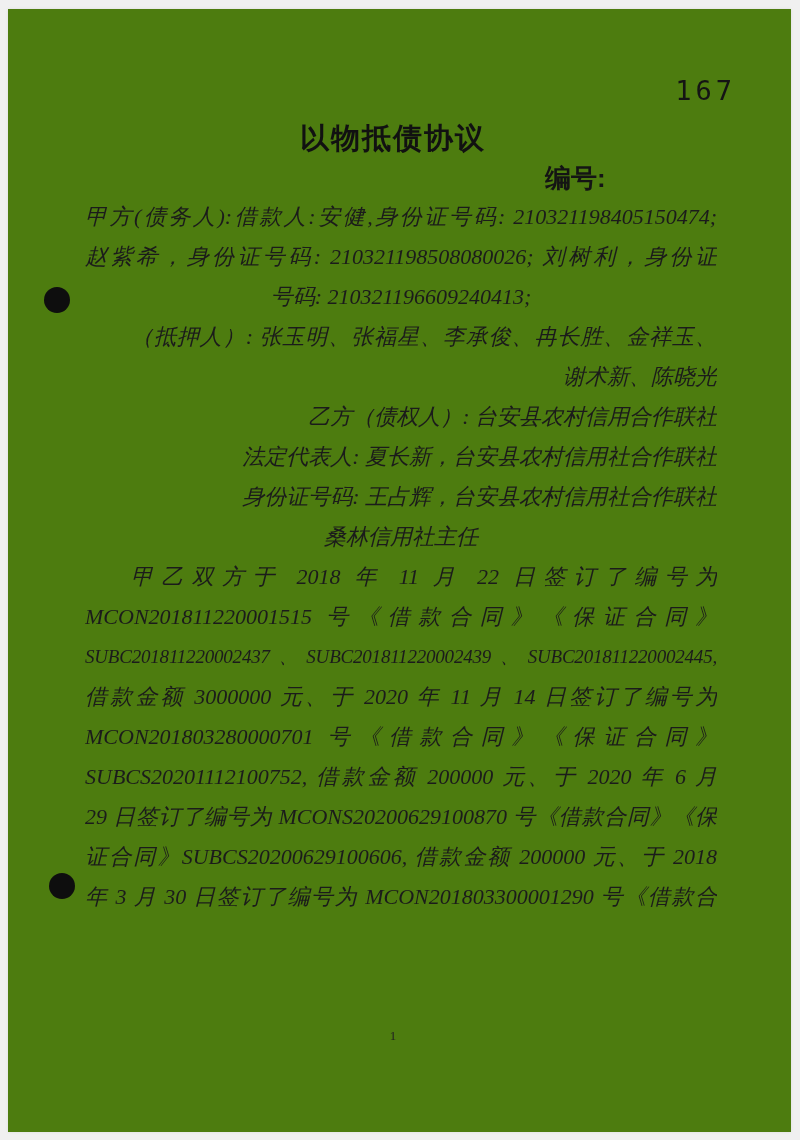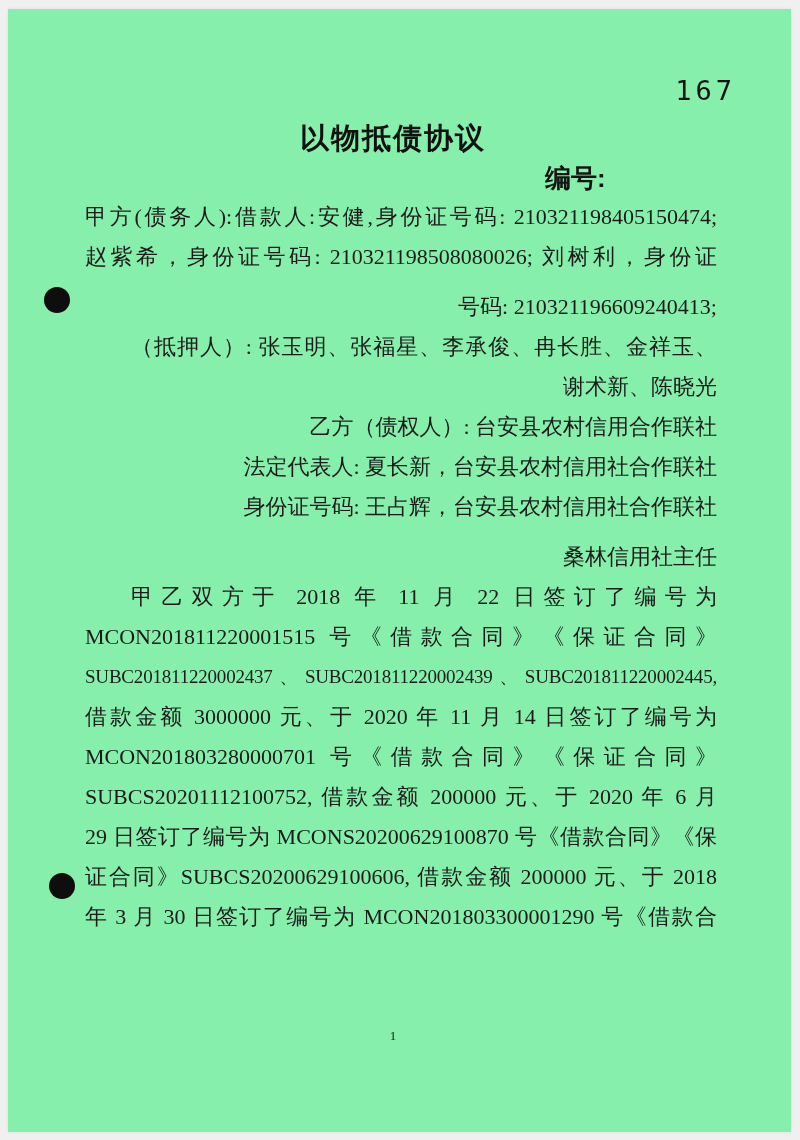--- a/index.html
+++ b/index.html
@@ -13,21 +13,21 @@
     font-family: "Liberation Serif", "DejaVu Serif", serif;
     position: relative;
     overflow: hidden;
   }
   .page {
     position: absolute;
     left: 8px;
     top: 9px;
     right: 9px;
     bottom: 8px;
-    background: #86efac;
+    background: #4d7c0f;
     box-shadow: 0 0 3px rgba(0,0,0,0.08);
   }
   .corner-page-number {
     position: absolute;
     top: 66px;
     right: 55px;
     font-family: "DejaVu Sans Mono", monospace;
     font-size: 27px;
     letter-spacing: 4px;
     color: #141414;
@@ -59,27 +59,28 @@
     left: 77px;
     width: 632px;
     font-size: 22px;
     color: #1b1b1b;
   }
   .ln {
     height: 40px;
     line-height: 40px;
     overflow: hidden;
     white-space: normal;
+    font-style: italic;
   }
   .ln.justify {
     text-align: justify;
     text-align-last: justify;
   }
   .ln.left   { text-align: right; }
-  .ln.center { text-align: right; margin-top: 10px; }
+  .ln.center { text-align: center; }
   .ln.indent2 { text-indent: 46px; }
   .ln.tight {
     font-size: 19px;
     letter-spacing: -0.2px;
   }
   .footer-page-number {
     position: absolute;
     bottom: 88px;
     left: 0;
     width: 770px;

